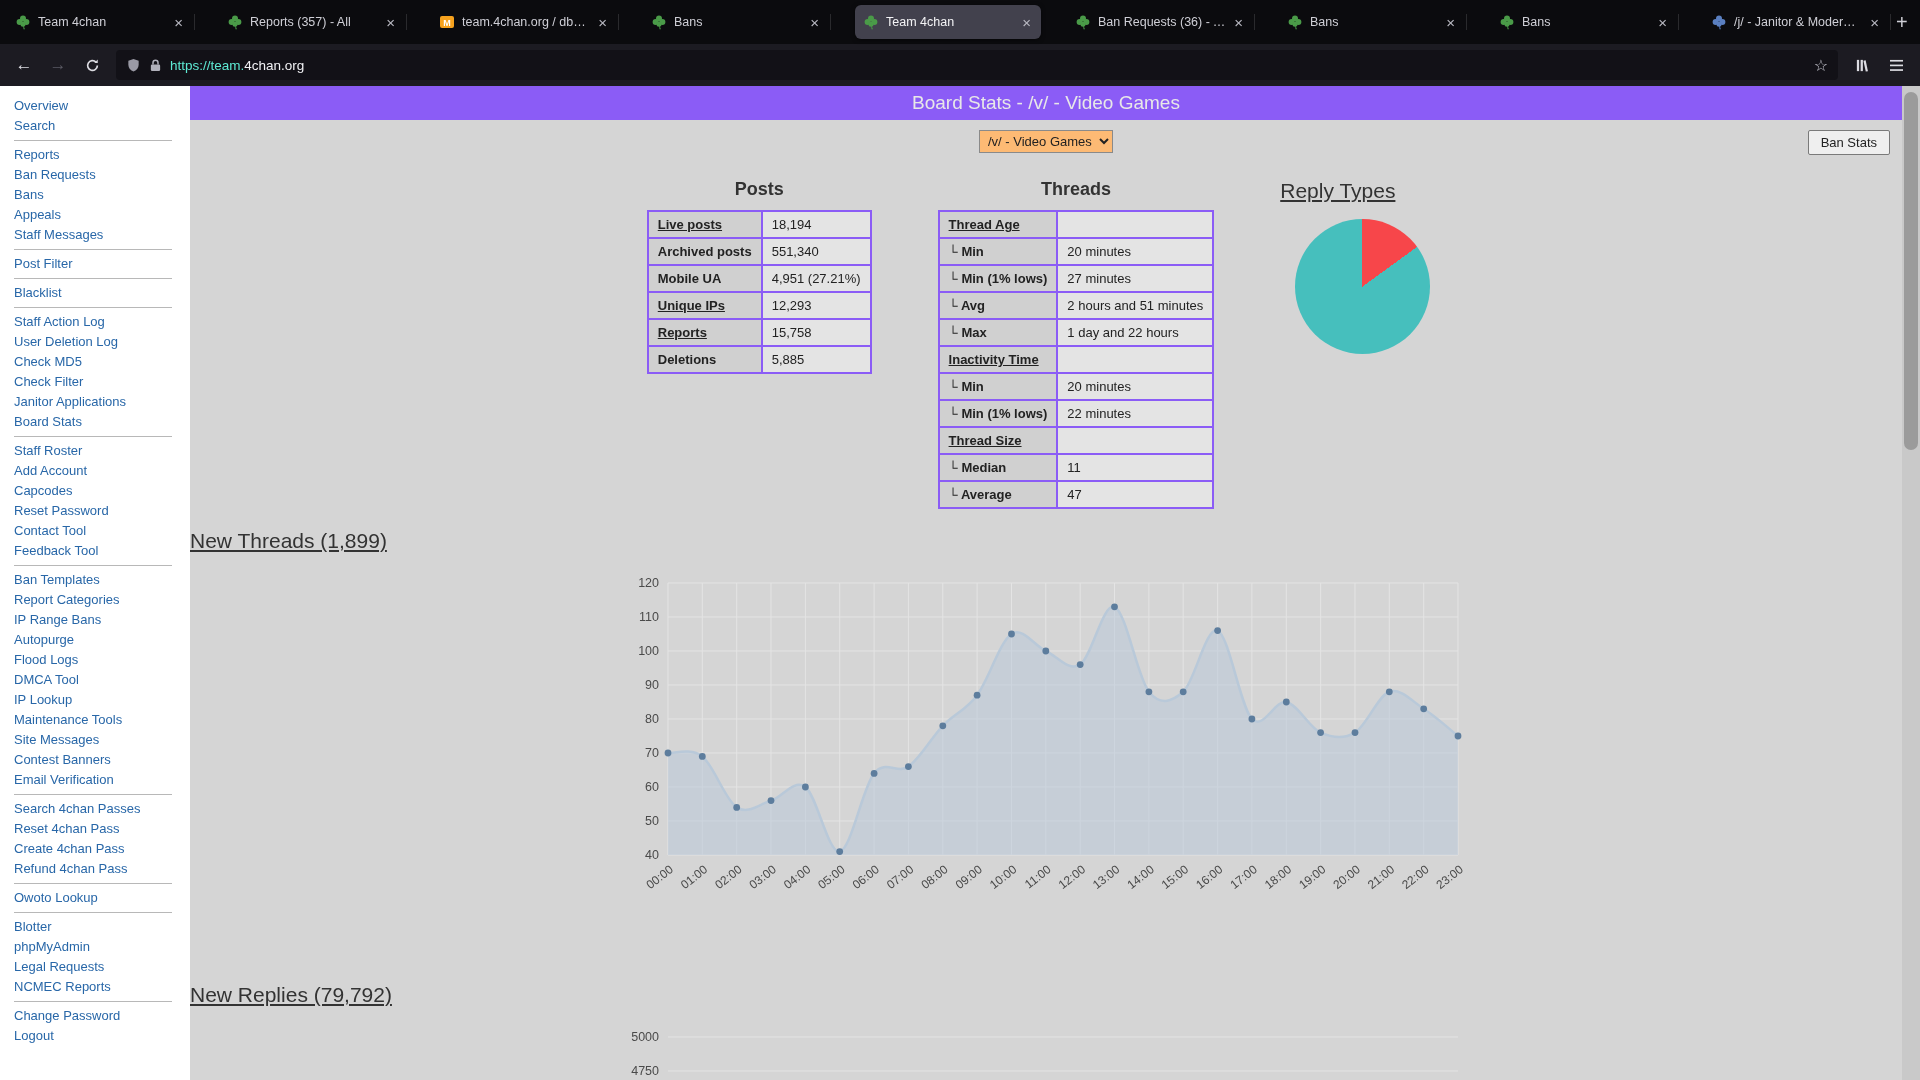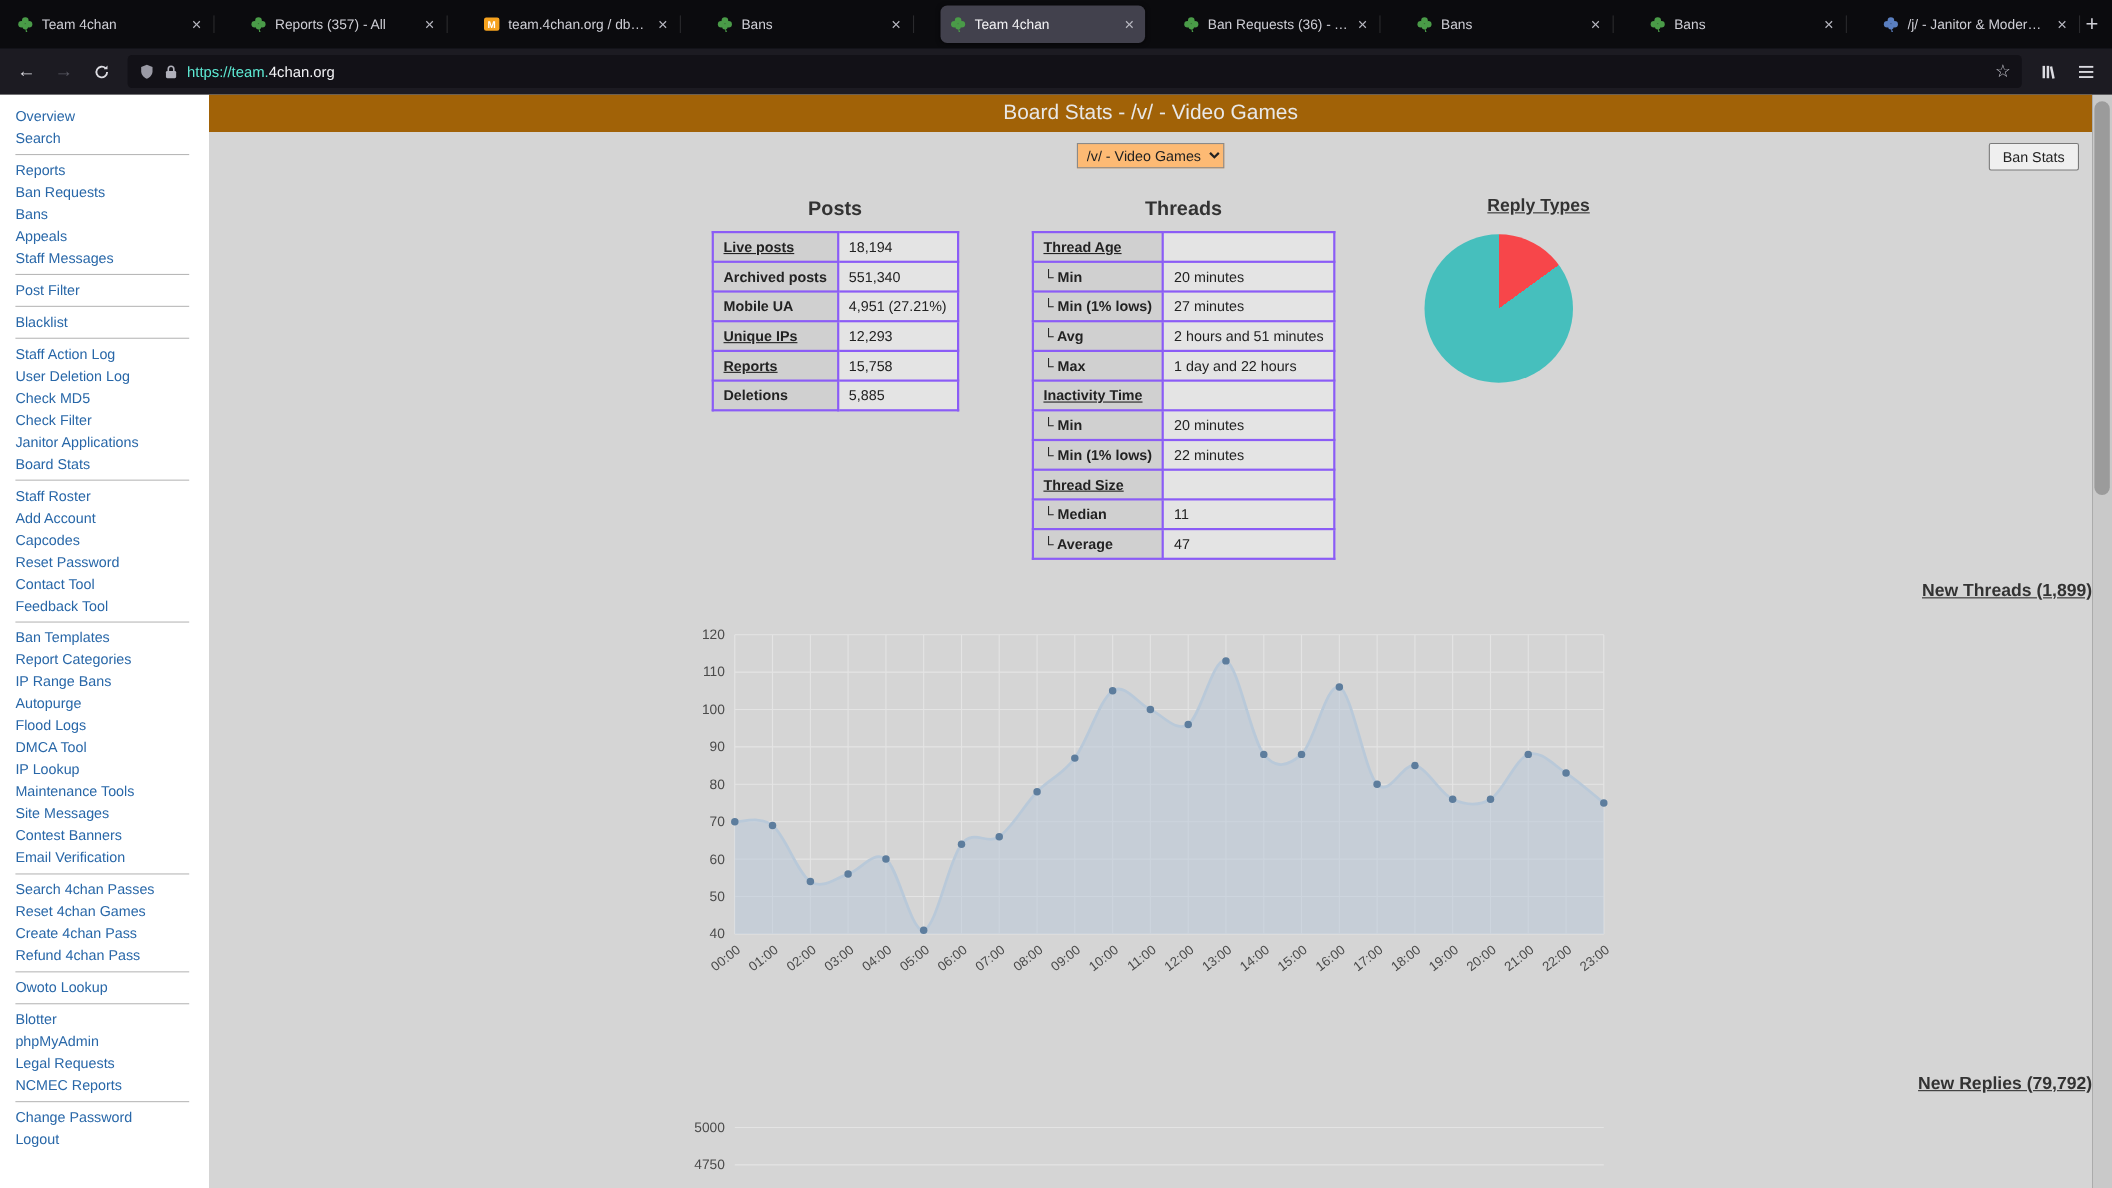--- a/index.html
+++ b/index.html
@@ -46,32 +46,32 @@
   .url-star { margin-left: auto; color: #c9c9d2; font-size: 16px; }
 
   
   .viewport { flex: 1; display: flex; min-height: 0; }
 
   .sidebar { flex: 0 0 190px; background: #ffffff; padding: 10px 0 0 14px; overflow: hidden; }
   .side-link { display: block; color: #2867a8; font-size: 13px; line-height: 20px; text-decoration: none; }
   .side-sep { border-top: 1px solid #b8b8b8; margin: 4px 18px 4px 0; }
 
   .main { flex: 1; min-width: 0; background: #d5d5d5; display: flex; flex-direction: column; overflow: hidden; }
-  .page-header { flex: 0 0 34px; background: #a16207; color: #e8e8e8; font-size: 19px;
+  .page-header { flex: 0 0 34px; background: #8b5cf6; color: #e8e8e8; font-size: 19px;
     display: flex; align-items: center; justify-content: center; }
   .content { position: relative; flex: 1; padding-top: 10px; overflow: hidden; }
 
   .select-row { text-align: center; }
   .board-select { font-size: 13px; padding: 2px 4px; background: #fdba74; border: 1px solid #8a8a8a; color: #222; }
   .ban-stats-btn { position: absolute; top: 10px; right: 12px; font-size: 13px; padding: 4px 12px;
     background: #efefef; border: 1px solid #7a7a7a; border-radius: 2px; color: #222; }
 
   .stats-row { display: flex; justify-content: center; align-items: flex-start; gap: 66px; margin-top: 26px; }
   .block-title { font-size: 18px; font-weight: bold; color: #333; text-align: center; margin: 0 0 10px; }
-  .pie-title, .chart-title { font-size: 16px; font-weight: bold; color: #333; text-align: right;
+  .pie-title, .chart-title { font-size: 21px; font-weight: normal; color: #333; text-align: left;
     text-decoration: underline; margin: 0 0 16px; }
 
   table.stats { border-collapse: collapse; }
   .stats td { border: 2px solid #8b5cf6; font-size: 13px; padding: 5px 9px; color: #222; }
   .cell-label { font-weight: bold; background: #d0d0d0; }
   .cell-value { background: #e4e4e4; }
   .posts-table .cell-value { min-width: 100px; }
   .threads-table .cell-value { min-width: 155px; }
   .u { text-decoration: underline; }
 
@@ -315,21 +315,21 @@
         <a href="#" class="side-link">Autopurge</a>
         <a href="#" class="side-link">Flood Logs</a>
         <a href="#" class="side-link">DMCA Tool</a>
         <a href="#" class="side-link">IP Lookup</a>
         <a href="#" class="side-link">Maintenance Tools</a>
         <a href="#" class="side-link">Site Messages</a>
         <a href="#" class="side-link">Contest Banners</a>
         <a href="#" class="side-link">Email Verification</a>
         <div class="side-sep"></div>
         <a href="#" class="side-link">Search 4chan Passes</a>
-        <a href="#" class="side-link">Reset 4chan Games</a>
+        <a href="#" class="side-link">Reset 4chan Pass</a>
         <a href="#" class="side-link">Create 4chan Pass</a>
         <a href="#" class="side-link">Refund 4chan Pass</a>
         <div class="side-sep"></div>
         <a href="#" class="side-link">Owoto Lookup</a>
         <div class="side-sep"></div>
         <a href="#" class="side-link">Blotter</a>
         <a href="#" class="side-link">phpMyAdmin</a>
         <a href="#" class="side-link">Legal Requests</a>
         <a href="#" class="side-link">NCMEC Reports</a>
         <div class="side-sep"></div>

